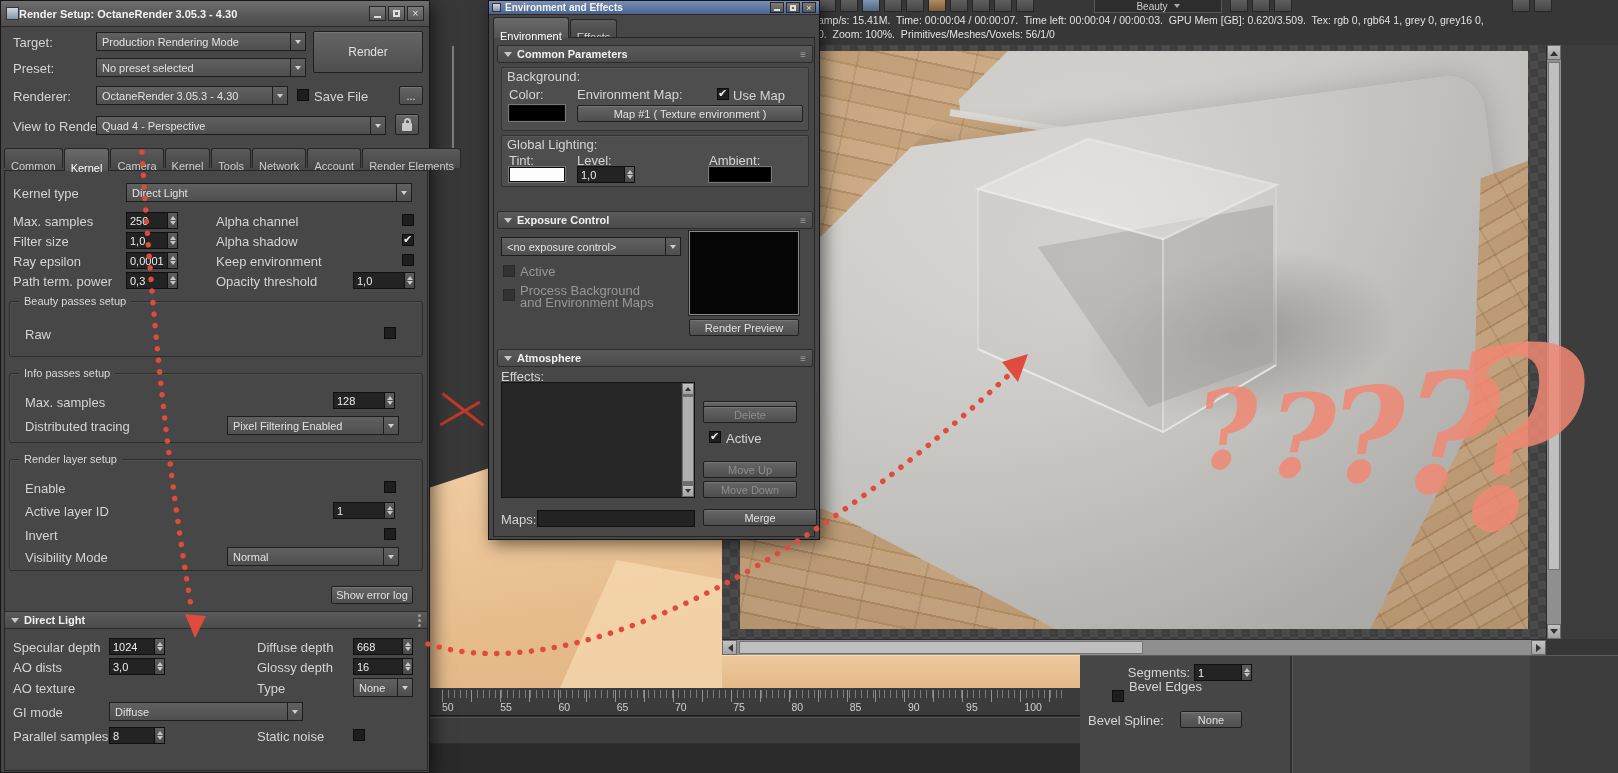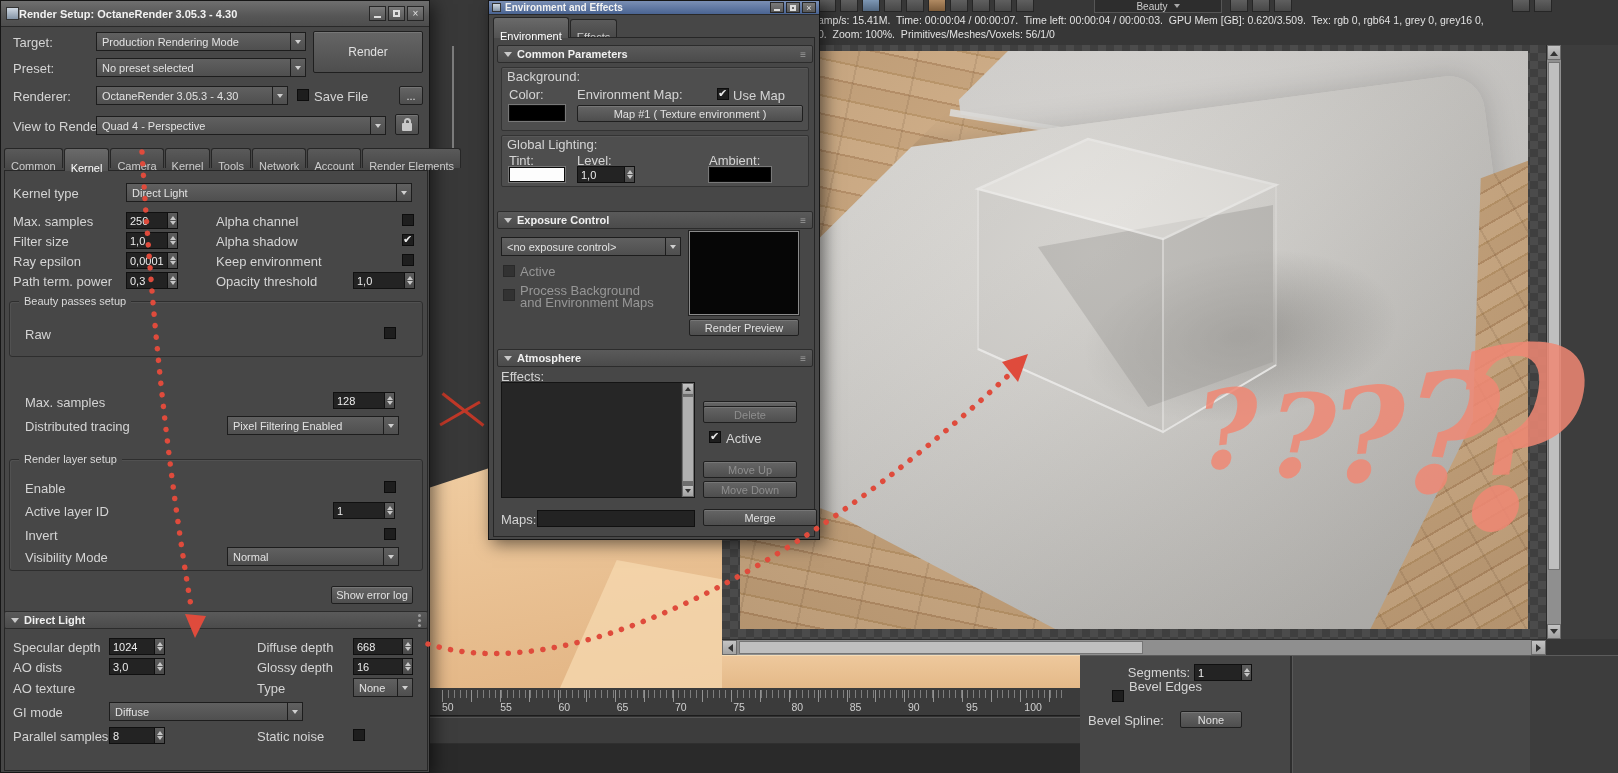--- a/index.html
+++ b/index.html
@@ -310,20 +310,23 @@
         <b></b>
       </span>
     </span>
 
   <div class="grp" style="left:8px;top:300px;width:414px;height:56px">
     <span class="gt">Beauty passes setup</span>
   </div>
   <div class="lbl" style="left:24px;top:327px">Raw</div>
   <span class="cb" style="left:383px;top:326px"></span>
 
+  <div class="grp" style="left:8px;top:372px;width:414px;height:70px">
+    <span class="gt">Info passes setup</span>
+  </div>
   <div class="lbl" style="left:24px;top:395px">Max. samples</div>
   <span class="spin" style="left:332px;top:391px;width:62px">
       <span class="sv">128</span>
       <span class="sb">
         <i></i>
         <b></b>
       </span>
     </span>
   <div class="lbl" style="left:24px;top:419px">Distributed tracing</div>
   <span class="combo" style="left:226px;top:415px;width:172px">

